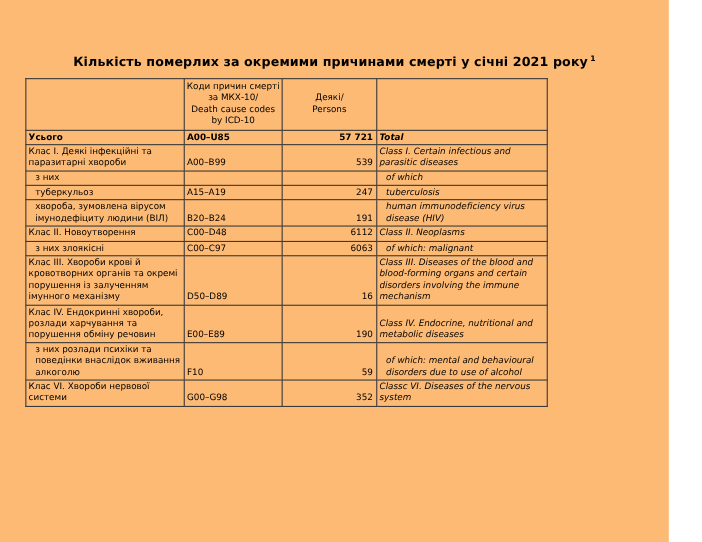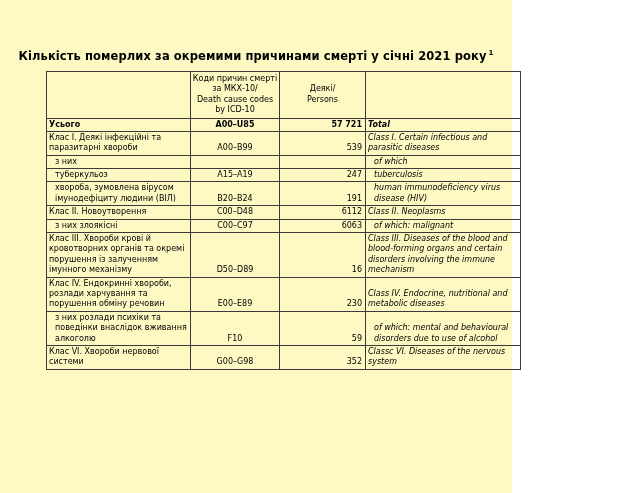--- a/index.html
+++ b/index.html
@@ -7,23 +7,23 @@
     padding: 0;
     background: #ffffff;
     width: 638px;
     height: 493px;
     overflow: hidden;
     font-family: "DejaVu Sans", "Liberation Sans", sans-serif;
     color: #000000;
   }
   .page {
     position: relative;
-    width: 512px;
+    width: 608px;
     height: 493px;
-    background: #fef9c3;
+    background: #fdba74;
   }
   .titles {
     padding-top: 49px;
     text-align: center;
     line-height: 1.3;
   }
   .title-ua {
     font-weight: bold;
     font-size: 11.5px;
     letter-spacing: 0.1px;
@@ -35,40 +35,40 @@
   }
   sup.fn {
     font-size: 7px;
     font-weight: bold;
     margin-left: 2px;
   }
   table.deaths {
     border-collapse: collapse;
     table-layout: fixed;
     width: 474px;
-    margin: 7px 0 0 46px;
+    margin: 7px 0 0 23px;
     border: 1.5px solid #333333;
   }
   table.deaths td {
     border: 1px solid #3a3a3a;
     font-size: 8px;
     line-height: 1.3;
     padding: 1px 2px;
     vertical-align: bottom;
     overflow: hidden;
   }
   table.deaths thead td {
     text-align: center;
     vertical-align: middle;
     padding: 2px 1px;
   }
   .hdr-italic { display: block; }
   .hdr-plain  { display: block; }
   .c-ua   { text-align: left; }
-  .c-code { text-align: center; }
+  .c-code { }
   .c-val  { text-align: right; padding-right: 3px !important; }
   .c-en   { font-style: italic; text-align: left; }
   tr.bold td { font-weight: bold; }
   td.indent { padding-left: 8px !important; }
   .col-ua   { width: 144px; }
   .col-code { width: 89px; }
   .col-val  { width: 86px; }
   .col-en   { width: 155px; }
 </style>
 </head>
@@ -146,21 +146,21 @@
     </tr>
         <tr>
       <td class="c-ua">Клас III. Хвороби крові й кровотворних органів та окремі порушення із залученням імунного механізму</td>
       <td class="c-code">D50–D89</td>
       <td class="c-val">16</td>
       <td class="c-en">Class III. Diseases of the blood and blood-forming organs and certain disorders involving the immune mechanism</td>
     </tr>
         <tr>
       <td class="c-ua">Клас IV. Ендокринні хвороби, розлади харчування та порушення обміну речовин</td>
       <td class="c-code">E00–E89</td>
-      <td class="c-val">230</td>
+      <td class="c-val">190</td>
       <td class="c-en">Class IV. Endocrine, nutritional and metabolic diseases</td>
     </tr>
         <tr>
       <td class="c-ua indent">з них розлади психіки та поведінки внаслідок вживання алкоголю</td>
       <td class="c-code">F10</td>
       <td class="c-val">59</td>
       <td class="c-en indent">of which: mental and behavioural disorders due to use of alcohol</td>
     </tr>
         <tr>
       <td class="c-ua">Клас VI. Хвороби нервової системи</td>

